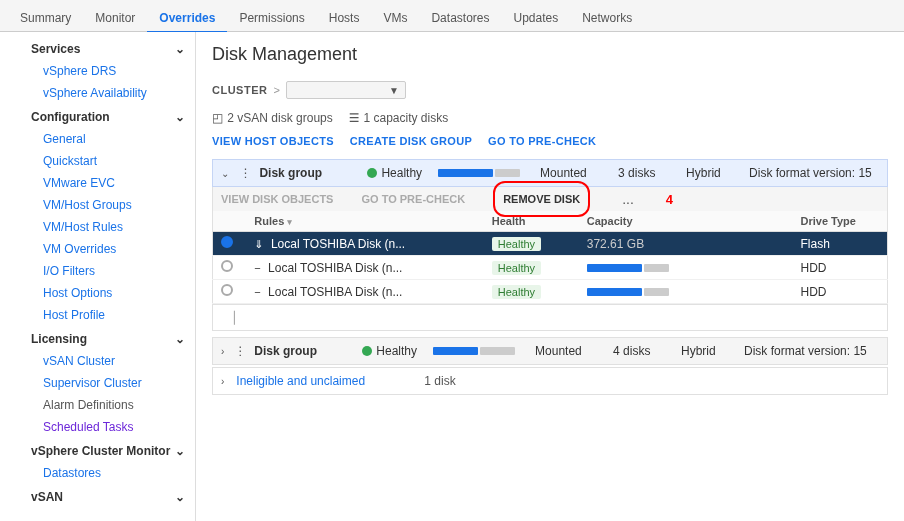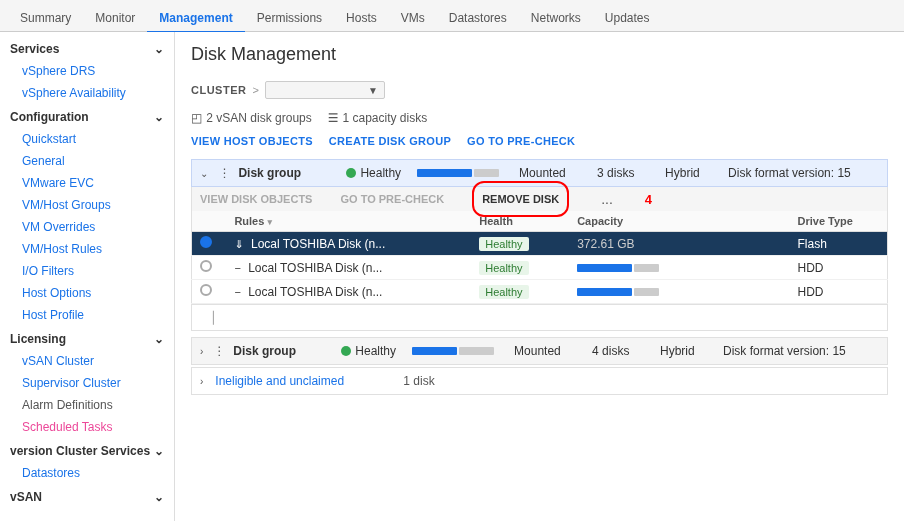--- a/index.html
+++ b/index.html
@@ -7,21 +7,21 @@
 
     
     .top-nav { display: flex; align-items: center; border-bottom: 1px solid #ccc; background: #f5f5f5; height: 32px; padding: 0 8px; }
     .top-nav-tab { padding: 6px 12px; cursor: pointer; font-size: 12px; color: #555; text-decoration: none; border-bottom: 2px solid transparent; margin-top: 7px; }
     .top-nav-tab.active { color: #1a73e8; border-bottom: 2px solid #1a73e8; font-weight: bold; }
 
     
     .main-layout { display: flex; flex: 1; overflow: hidden; }
 
     
-    .sidebar { width: 175px; min-width: 175px; border-right: 1px solid #ddd; overflow-y: auto; background: #fff; padding: 4px 0; }
+    .sidebar { width: 175px; min-width: 175px; border-right: 1px solid #ddd; overflow-y: auto; background: #fff; padding: 4px 0; margin-left: 21px; }
     .sidebar-section-header { display: flex; align-items: center; justify-content: space-between; padding: 6px 10px 4px 10px; font-weight: bold; font-size: 12px; color: #333; cursor: pointer; }
     .sidebar-item { padding: 4px 10px 4px 22px; font-size: 12px; color: #1a73e8; cursor: pointer; }
 
     
     .content { flex: 1; overflow-y: auto; padding: 12px 16px; background: #fff; }
     .page-title { font-size: 18px; font-weight: normal; color: #333; margin-bottom: 16px; }
 
     
     .breadcrumb { display: flex; align-items: center; margin-bottom: 12px; }
     .breadcrumb-text { font-size: 11px; font-weight: bold; color: #555; letter-spacing: 0.5px; }
@@ -96,66 +96,66 @@
     .col-drive { width: 80px; }
 
     .sort-icon { font-size: 9px; color: #999; }
   </style>
 </head>
 <body>
 
 <div class="top-nav">
   <a class="top-nav-tab">Summary</a>
   <a class="top-nav-tab">Monitor</a>
-  <a class="top-nav-tab active">Management</a>
+  <a class="top-nav-tab active">Overrides</a>
   <a class="top-nav-tab">Permissions</a>
   <a class="top-nav-tab">Hosts</a>
   <a class="top-nav-tab">VMs</a>
   <a class="top-nav-tab">Datastores</a>
+  <a class="top-nav-tab">Updates</a>
   <a class="top-nav-tab">Networks</a>
-  <a class="top-nav-tab">Updates</a>
 </div>
 
 <div class="main-layout">
 
   <div class="sidebar">
 
     <div class="sidebar-section-header">
       <span>Services</span>
       <span>⌄</span>
     </div>
     <div class="sidebar-item">vSphere DRS</div>
     <div class="sidebar-item">vSphere Availability</div>
 
     <div class="sidebar-section-header">
       <span>Configuration</span>
       <span>⌄</span>
     </div>
+    <div class="sidebar-item">General</div>
     <div class="sidebar-item">Quickstart</div>
-    <div class="sidebar-item">General</div>
     <div class="sidebar-item">VMware EVC</div>
     <div class="sidebar-item">VM/Host Groups</div>
+    <div class="sidebar-item">VM/Host Rules</div>
     <div class="sidebar-item">VM Overrides</div>
-    <div class="sidebar-item">VM/Host Rules</div>
     <div class="sidebar-item">I/O Filters</div>
     <div class="sidebar-item">Host Options</div>
     <div class="sidebar-item">Host Profile</div>
 
     <div class="sidebar-section-header">
       <span>Licensing</span>
       <span>⌄</span>
     </div>
     <div class="sidebar-item">vSAN Cluster</div>
     <div class="sidebar-item">Supervisor Cluster</div>
 
     <div class="sidebar-item" style="color:#555;cursor:pointer">Alarm Definitions</div>
-    <div class="sidebar-item" style="color:#ec4899;cursor:pointer">Scheduled Tasks</div>
-
-    <div class="sidebar-section-header">
-      <span>version Cluster Services</span>
+    <div class="sidebar-item" style="color:#6d28d9;cursor:pointer">Scheduled Tasks</div>
+
+    <div class="sidebar-section-header">
+      <span>vSphere Cluster Monitor</span>
       <span>⌄</span>
     </div>
     <div class="sidebar-item">Datastores</div>
 
     <div class="sidebar-section-header">
       <span>vSAN</span>
       <span>⌄</span>
     </div>
 
   </div>

